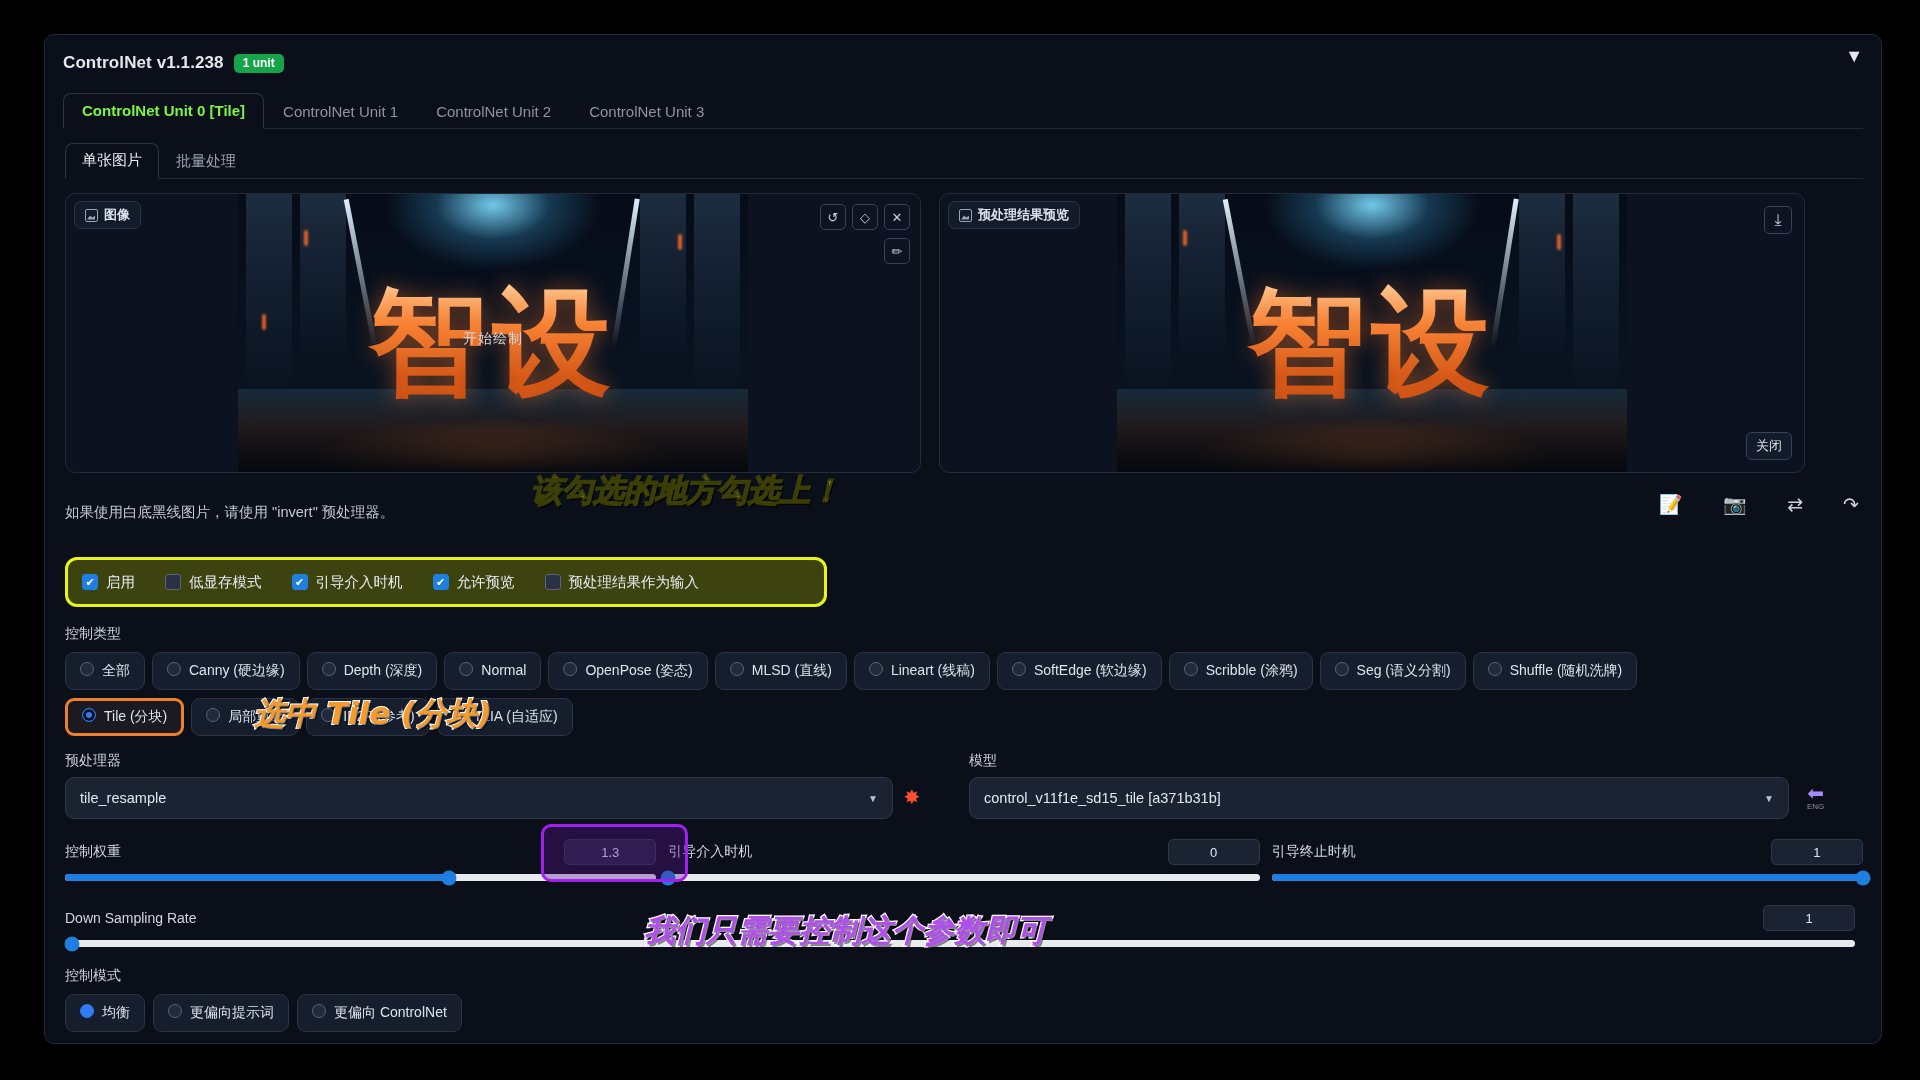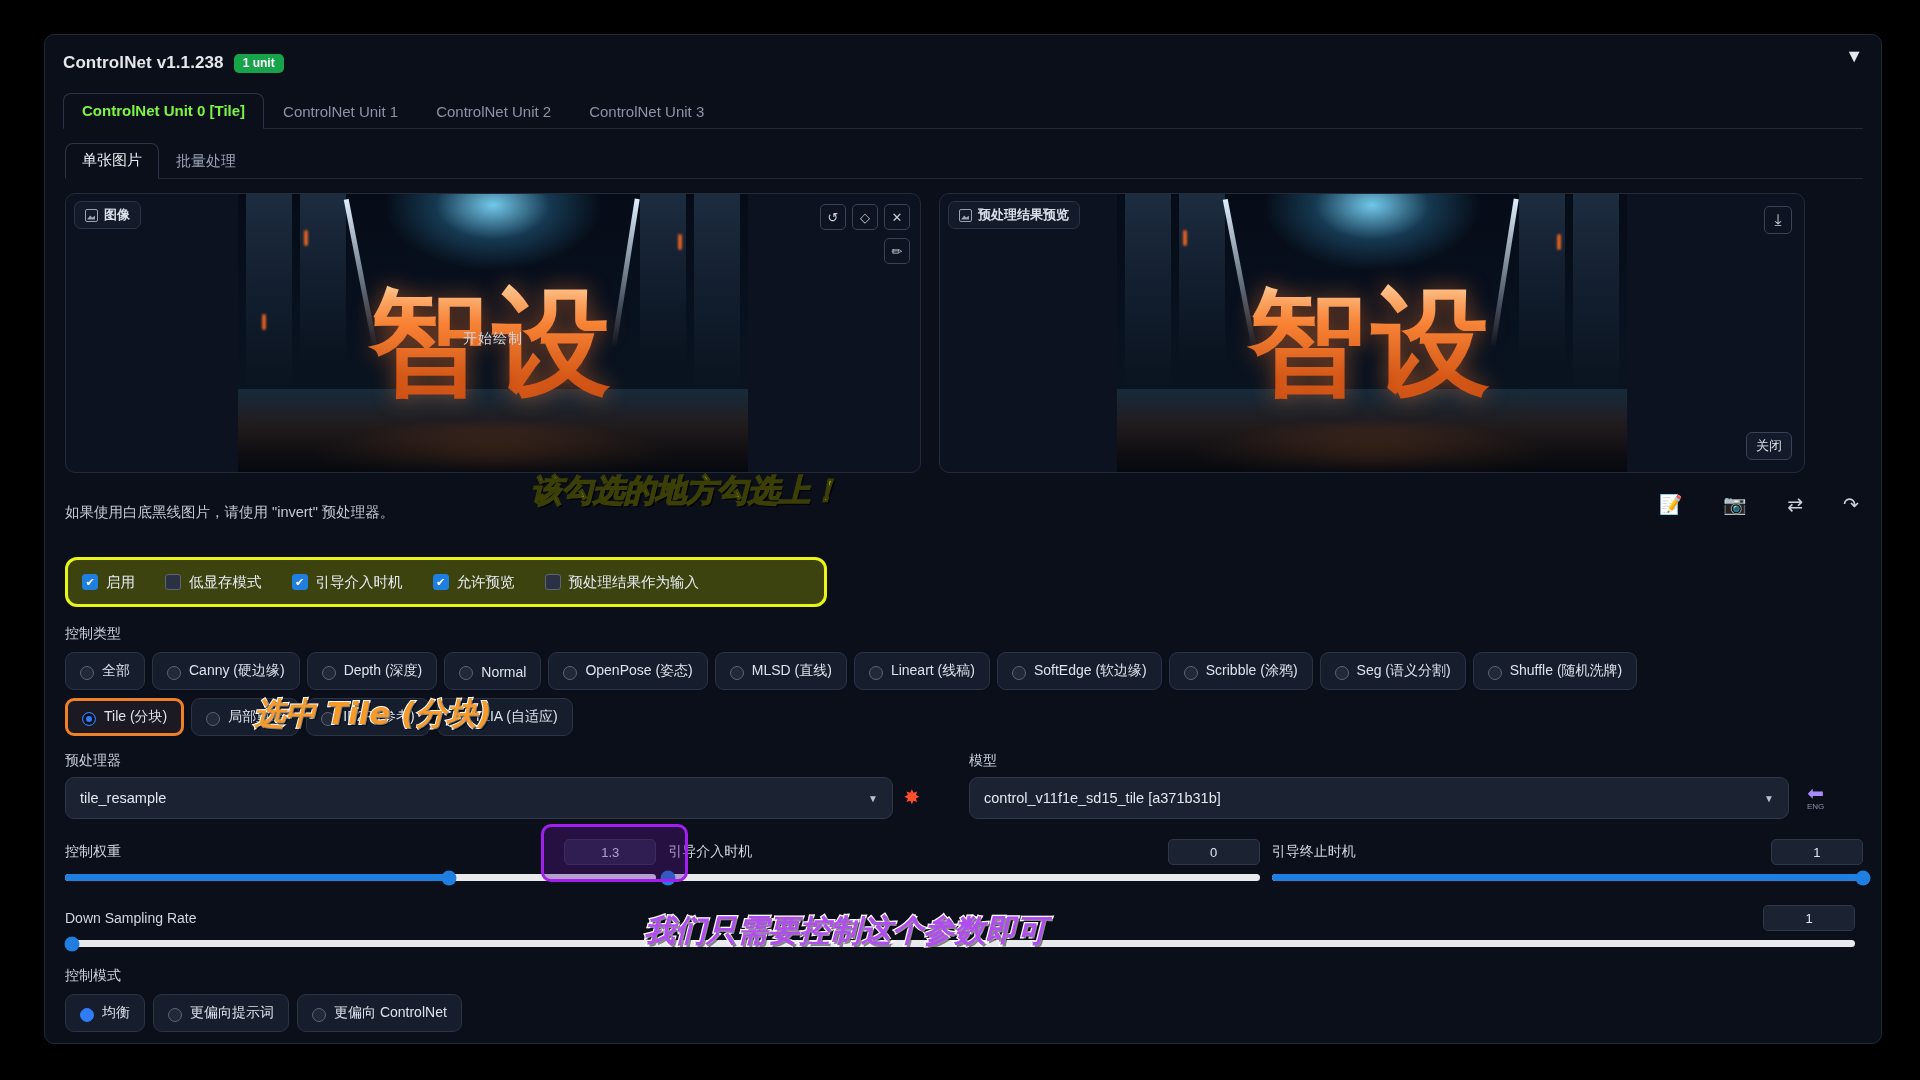--- a/index.html
+++ b/index.html
@@ -292,21 +292,21 @@
     color: #c9d1de;
   }
   .radio-row {
     display: flex;
     gap: 7px;
     margin-top: 9px;
     flex-wrap: nowrap;
   }
   .radio-row.row2 { margin-top: 8px; position: relative; }
   .rpill {
-    display: flex; align-items: flex-end; gap: 8px;
+    display: flex; align-items: flex-start; gap: 8px;
     background: #161d2c;
     border: 1px solid #2b3446;
     border-radius: 9px;
     padding: 9px 14px;
     font-size: 14px;
     color: #dde3ec;
     white-space: nowrap;
   }
   .rdot {
     width: 14px; height: 14px;

